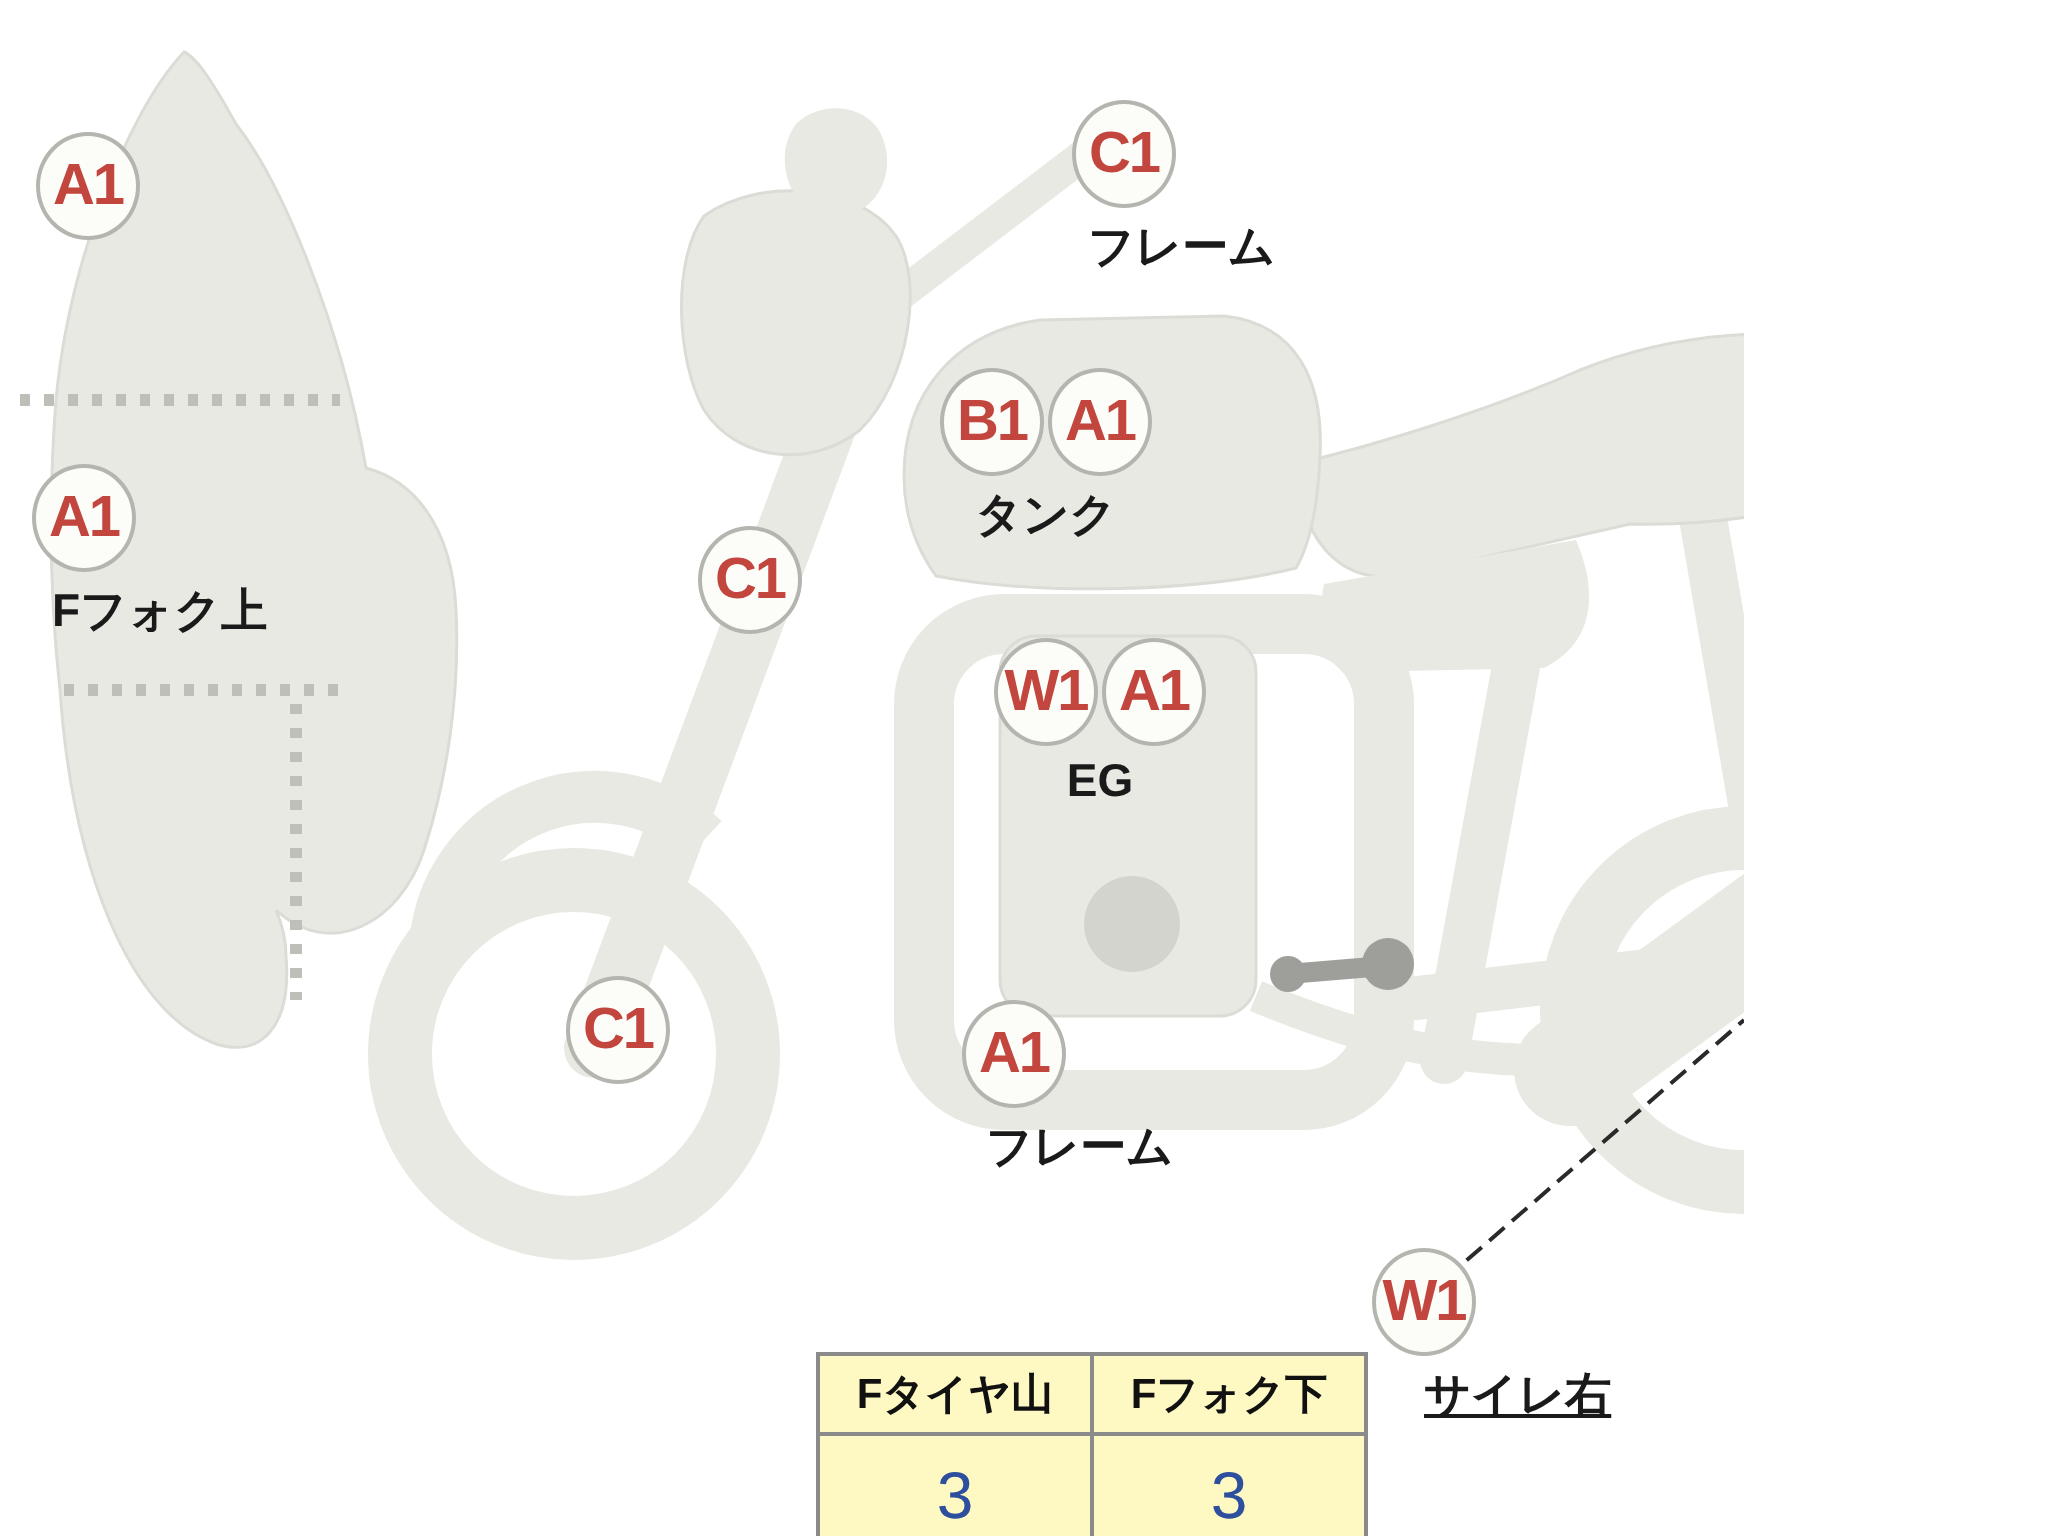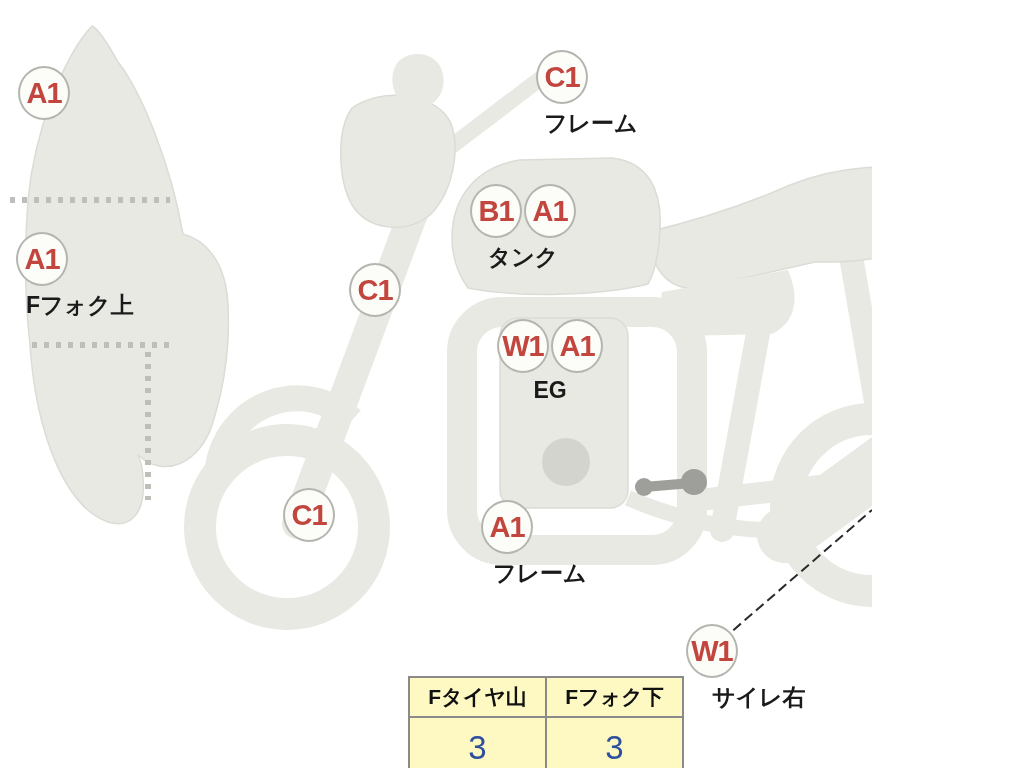--- a/index.html
+++ b/index.html
@@ -45,21 +45,21 @@
     white-space: nowrap;
   }
   #mk-screen      { left: 18px;  top: 66px; }  #mk-screen .mlabel      { margin-left: 20px; }
   #mk-upcowl      { left: 16px;  top: 232px; } #mk-upcowl .mlabel      { margin-left: 10px; }
   #mk-handle      { left: 536px; top: 50px; }  #mk-handle .mlabel      { margin-left: 8px; }
   #mk-tank        { left: 470px; top: 184px; align-items: center; }
   #mk-ffork-upper { left: 349px; top: 263px; } #mk-ffork-upper .mlabel { margin-left: 18px; }
   #mk-eg          { left: 497px; top: 319px; align-items: center; }
   #mk-ffork-lower { left: 283px; top: 488px; } #mk-ffork-lower .mlabel { margin-left: 14px; }
   #mk-frame       { left: 481px; top: 500px; } #mk-frame .mlabel       { margin-left: 12px; }
-  #mk-sile-right  { left: 686px; top: 624px; } #mk-sile-right .mlabel  { margin-left: 26px; }
+  #mk-sile-right  { left: 686px; top: 624px; } #mk-sile-right .mlabel  { margin-left: 26px; text-decoration: underline; }
 
   
   .tire-table {
     position: absolute;
     left: 408px; top: 676px;
     border-collapse: collapse;
     background: #fef9c3;
     z-index: 4;
   }
   .tire-table th, .tire-table td {

